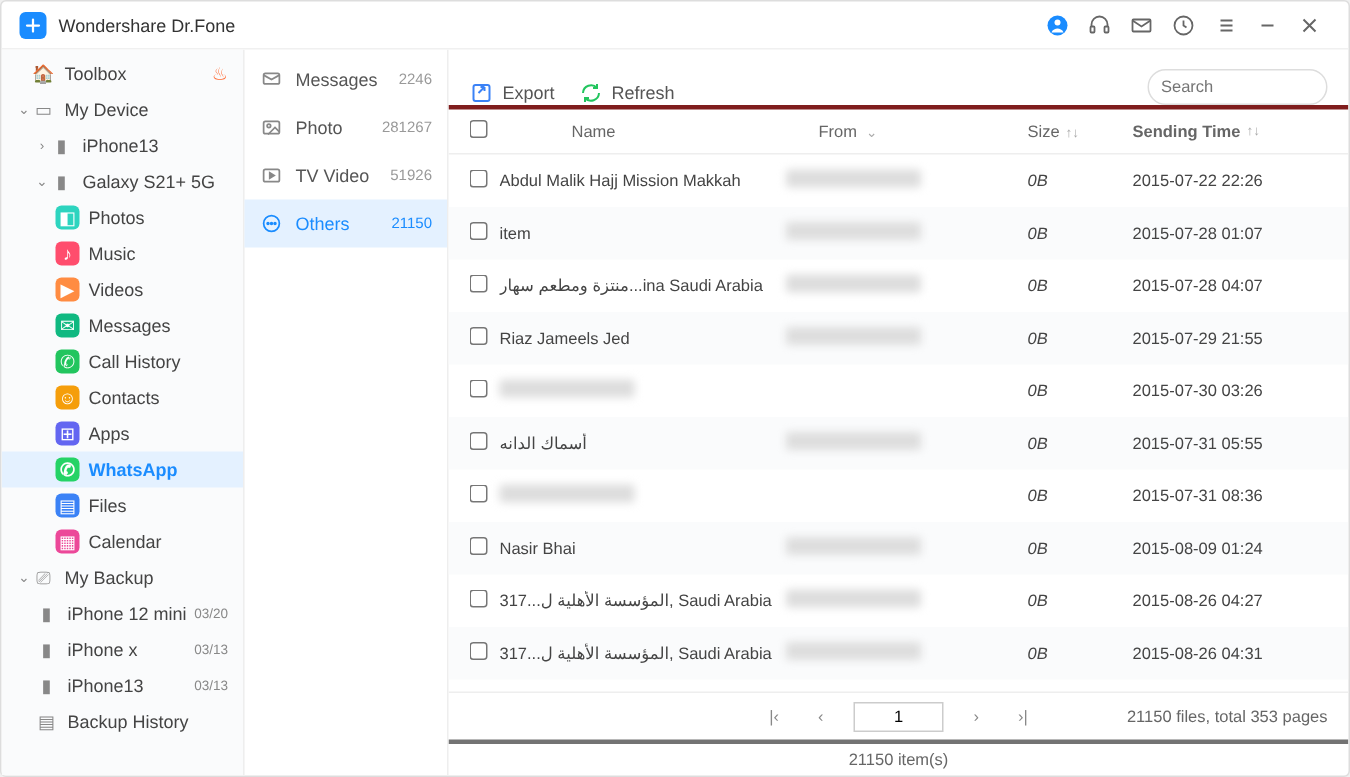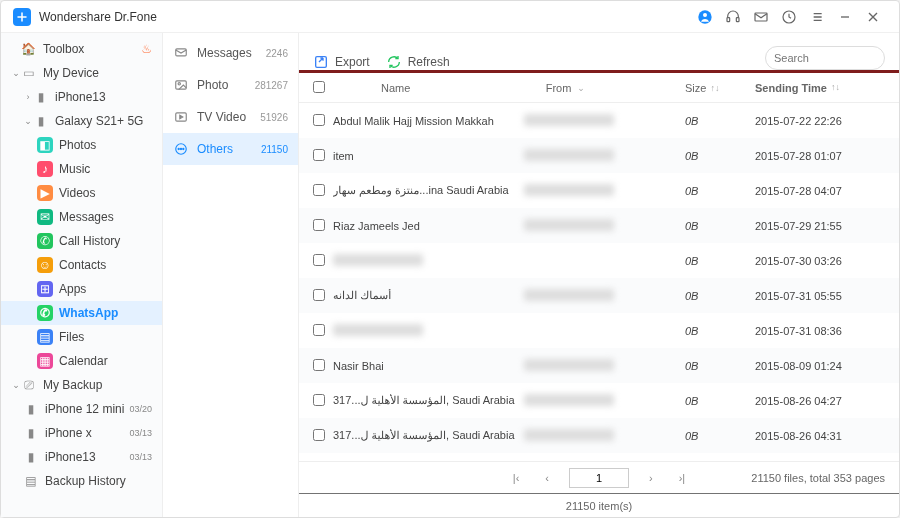--- a/index.html
+++ b/index.html
@@ -50,21 +50,21 @@
 .row .chk { width:20px; }
 .row .cname { flex:1.3; white-space:nowrap; overflow:hidden; text-overflow:ellipsis; }
 .row .cfrom { flex:1.1; }
 .row .csize { width:70px;font-style:italic; }
 .row .ctime { width:130px; }
 .blur { display:inline-block; width:90px; height:12px; background:#ddd; filter:blur(3px); border-radius:2px; }
 .pager { height: 32px; border-top:1px solid #eee; display:flex; align-items:center; justify-content:center; gap:14px; font-size:11px; color:#666; position:relative; }
 .pager .pbtn { cursor:pointer; padding:2px 6px; color:#888; }
 .pager input { width:60px; height:20px; border:1px solid #ccc; text-align:center; font-size:11px; }
 .pager .summary { position:absolute; right:14px; font-size:11px; color:#666; }
-.footer { height: 24px; border-top:1px solid #737373; display:flex; align-items:center; justify-content:center; font-size:11px; color:#666; }
+.footer { height: 24px; border-top:3px solid #737373; display:flex; align-items:center; justify-content:center; font-size:11px; color:#666; }
 .flame { color:#ff6b35; }
 input[type=checkbox] { width:12px; height:12px; }
 .sortico { font-size:9px; color:#aaa; }
 </style>
 </head>
 <body>
 
 <div class="window">
   <div class="titlebar">
     <div class="logo">

